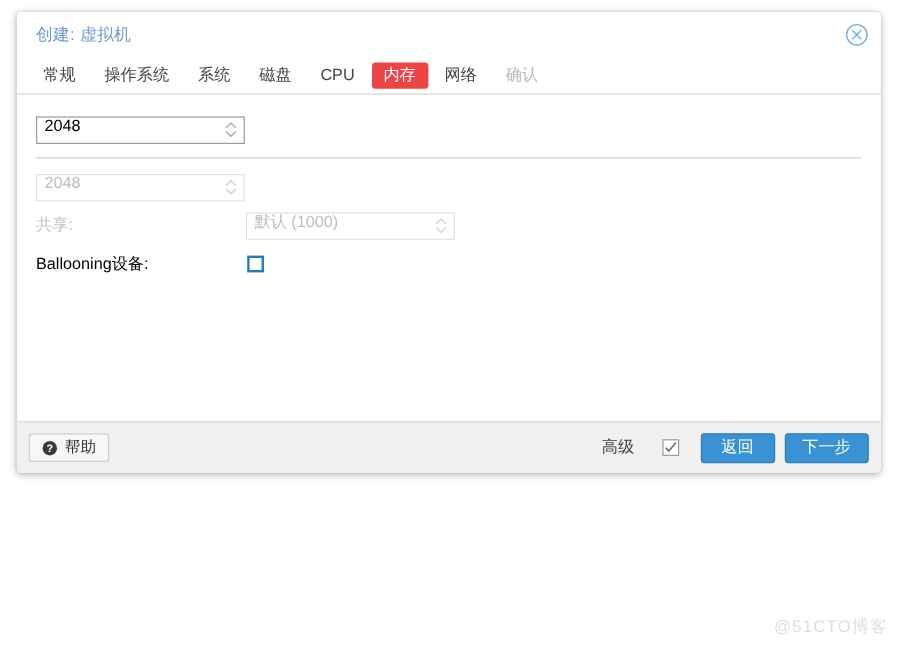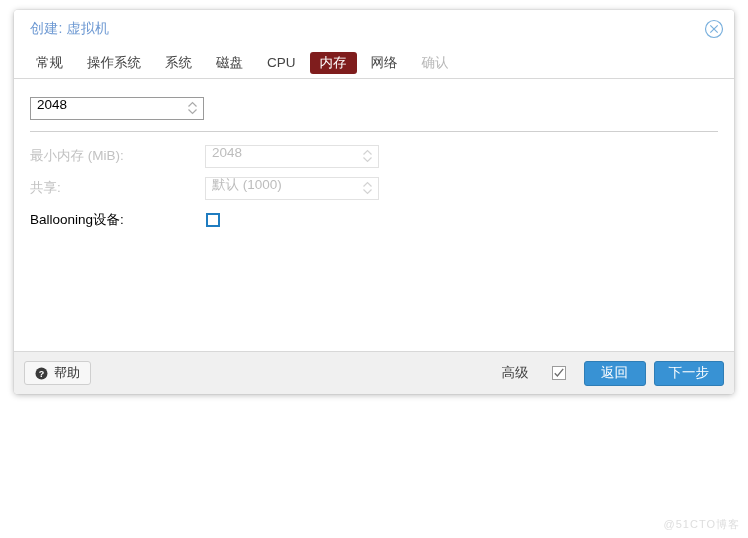--- a/index.html
+++ b/index.html
@@ -69,21 +69,21 @@
     font-size: 13.5px;
     color: #444444;
     padding: 3px 10px 4px 10px;
     margin-right: 4px;
     border-radius: 3px;
     cursor: pointer;
     white-space: nowrap;
     line-height: 1.15;
   }
   .tab.active {
-    background: #7f1d1d;
+    background: #ef4444;
     color: #ffffff;
   }
   .tab.disabled {
     color: #b8b8b8;
     cursor: default;
   }
 
   
   .content {
     flex: 1 1 auto;
@@ -216,21 +216,21 @@
     align-items: center;
     justify-content: center;
     white-space: nowrap;
     font-family: "Liberation Sans", "DejaVu Sans", sans-serif;
   }
 
   
   .watermark {
     position: absolute;
     right: 8px; bottom: 6px;
-    font-size: 11px;
+    font-size: 14px;
     color: #dedede;
     letter-spacing: 1px;
     user-select: none;
     white-space: nowrap;
   }
 </style>
 </head>
 <body>
 
 <div id="page">
@@ -269,21 +269,20 @@
               <path d="M1.5 6 L5.5 2 L9.5 6" fill="none" stroke="#aaaaaa" stroke-width="1.2"></path>
               <path d="M1.5 9 L5.5 13 L9.5 9" fill="none" stroke="#aaaaaa" stroke-width="1.2"></path>
             </svg>
           </span>
         </div>
       </div>
 
       <div class="separator"></div>
 
       <div class="form-row disabled">
-        <span class="lbl">最小内存 (MiB):</span>
         <div class="spin disabled">
           <span class="val">2048</span>
           <span class="arrows">
             <svg width="11" height="15" viewBox="0 0 11 15">
               <path d="M1.5 6 L5.5 2 L9.5 6" fill="none" stroke="#d3d3d3" stroke-width="1.2"></path>
               <path d="M1.5 9 L5.5 13 L9.5 9" fill="none" stroke="#d3d3d3" stroke-width="1.2"></path>
             </svg>
           </span>
         </div>
       </div>

